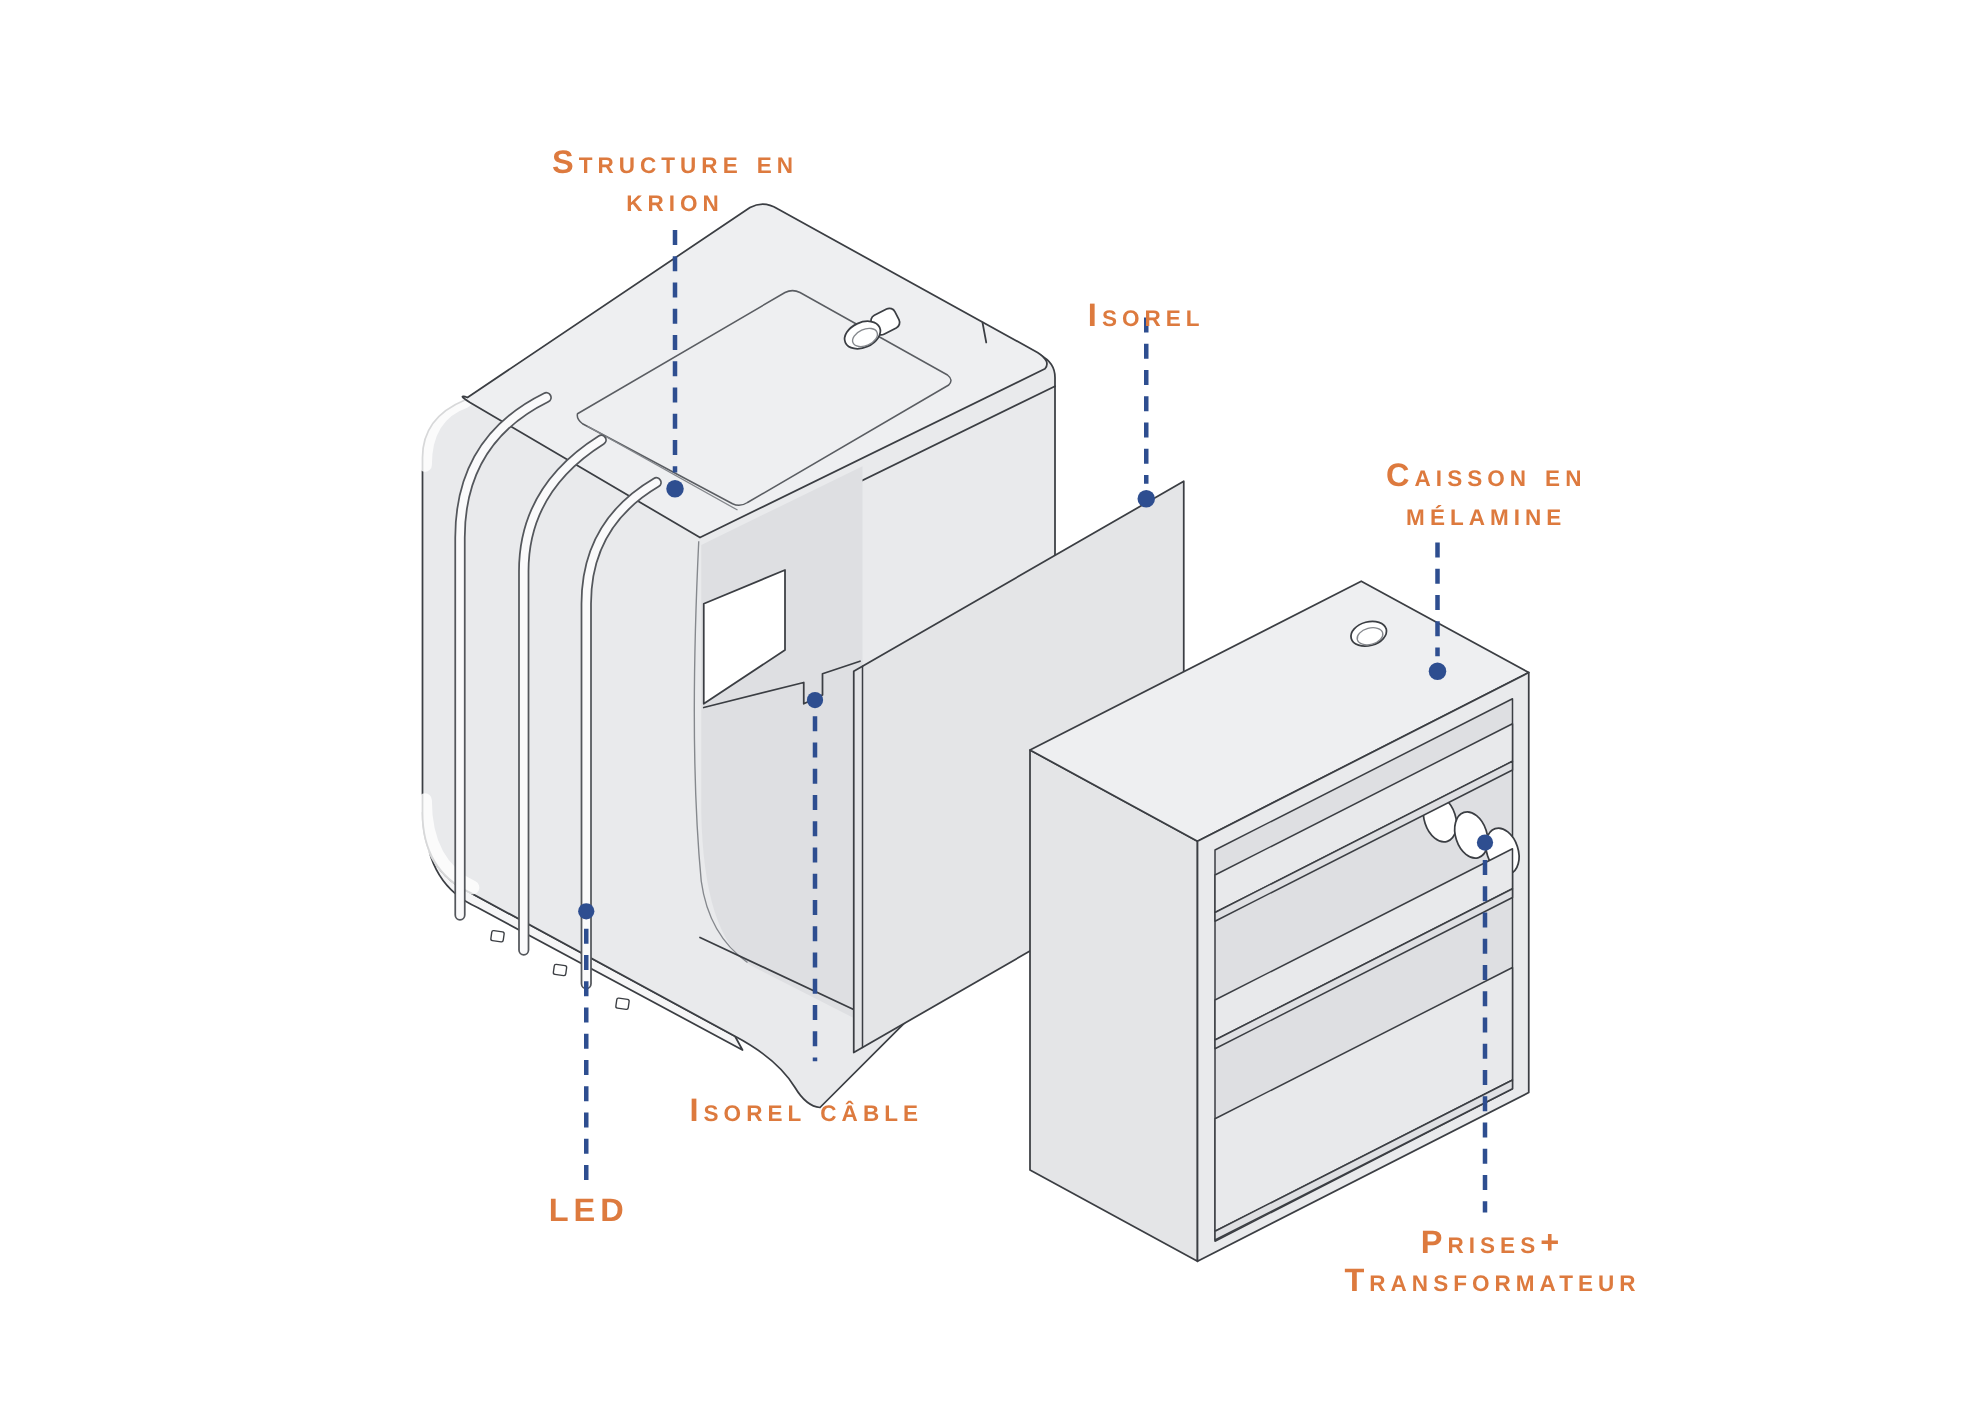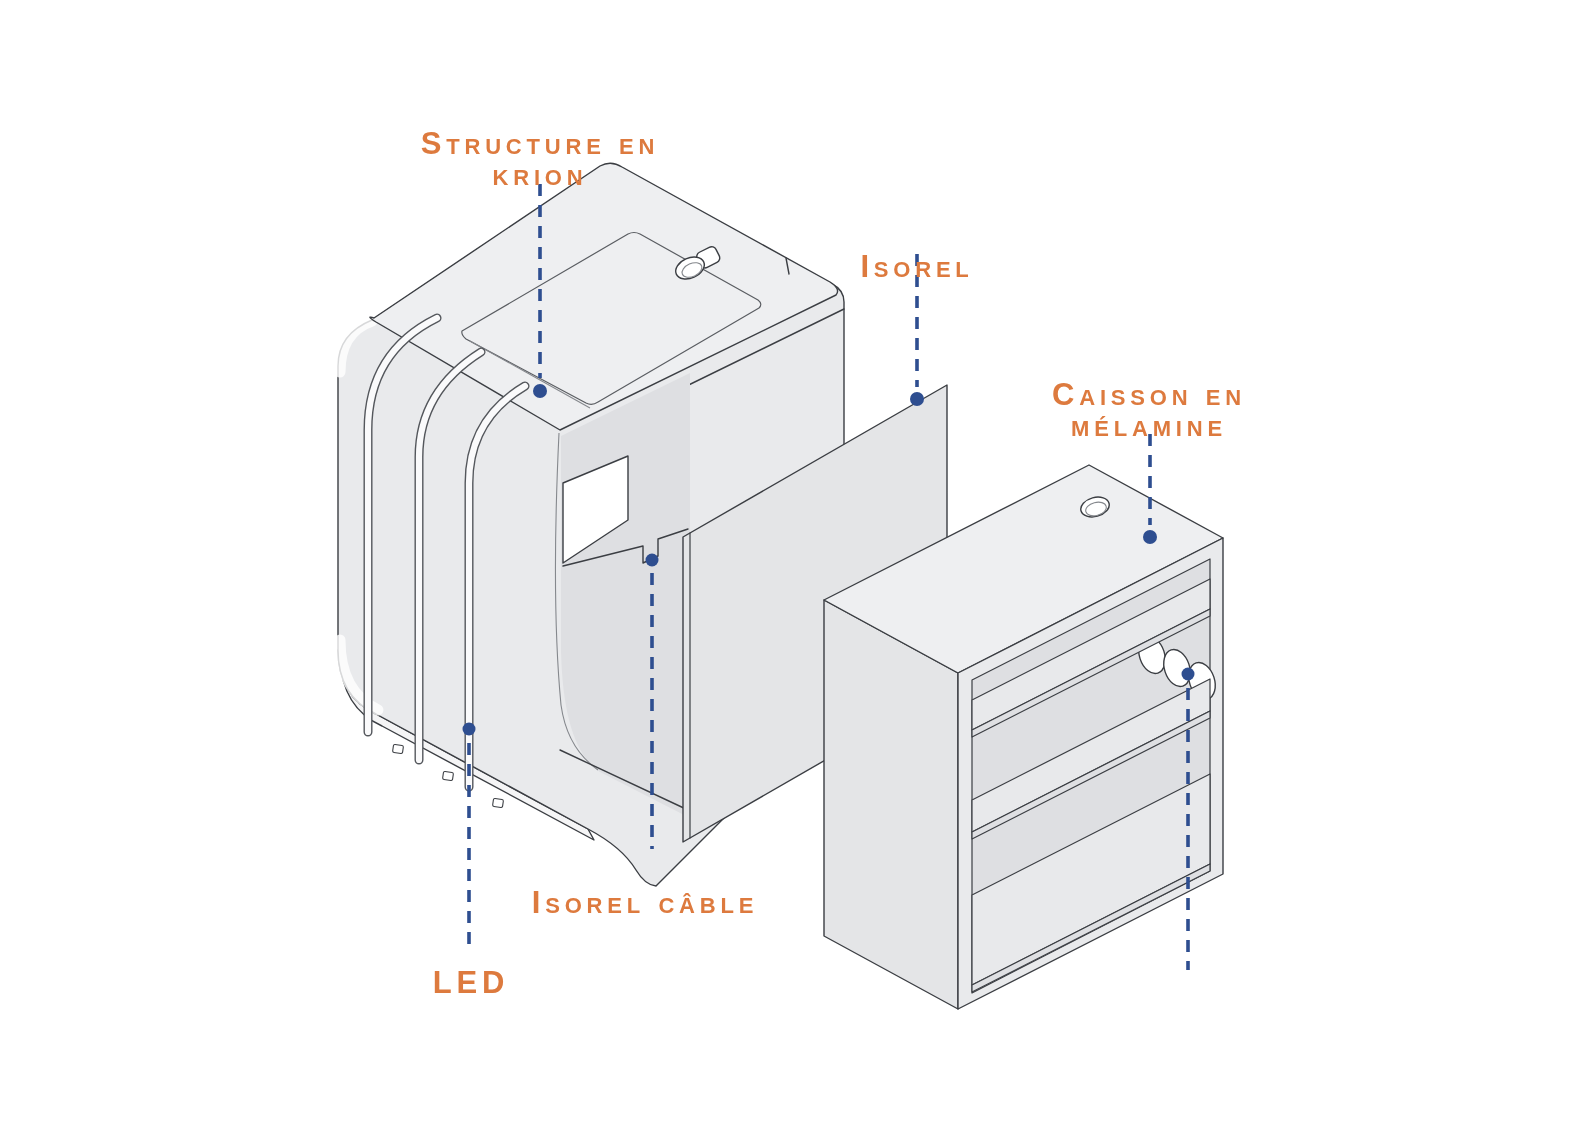--- a/index.html
+++ b/index.html
@@ -17,27 +17,26 @@
     position:relative;width:1587px;height:1123px;background:var(--background);
     overflow:hidden;font-family:"Liberation Sans", sans-serif;
   }
   .stage svg{position:absolute;left:0;top:0;}
   
   .label{
     position:absolute;transform:translate(-50%,-50%);
     color:var(--label_orange);
     font-variant:small-caps;
     font-weight:700;
-    font-size:31px;
+    font-size:26px;
     letter-spacing:0.155em;
     line-height:31px;
     text-align:center;
     white-space:nowrap;
     user-select:none;
-    margin-top:14px;
   }
   .label span{display:block;}
   
   .outl{stroke:var(--outline_dark);stroke-width:1.4;stroke-linejoin:round;stroke-linecap:round;fill:none;}
   .fLight{fill:var(--surface_light);}
   .fTop{fill:var(--surface_top);}
   .fSide{fill:var(--surface_side);}
   .fInt{fill:var(--surface_interior);}
   .fShelf{fill:#E8E9EB;}
   .fShelfEdge{fill:#DFE0E3;}
@@ -160,27 +159,31 @@
 
   <div class="label" style="left:540px;top:145px;">
     <span>Structure en</span>
     <span>krion</span>
   </div>
 
   <div class="label" style="left:917px;top:252px;">
     <span>Isorel</span>
   </div>
 
-  <div class="label" style="left:1149px;top:396px;">
+  <div class="label" style="left:1189px;top:396px;">
     <span>Caisson en</span>
     <span>mélamine</span>
   </div>
 
   <div class="label" style="left:645px;top:888px;">
     <span>Isorel câble</span>
   </div>
 
   <div class="label" style="left:471px;top:968px;">
     <span>LED</span>
   </div>
 
+  <div class="label" style="left:1194px;top:1009px;">
+    <span>Prises+</span>
+    <span>Transformateur</span>
+  </div>
 
 </div>
 
 </body></html>

